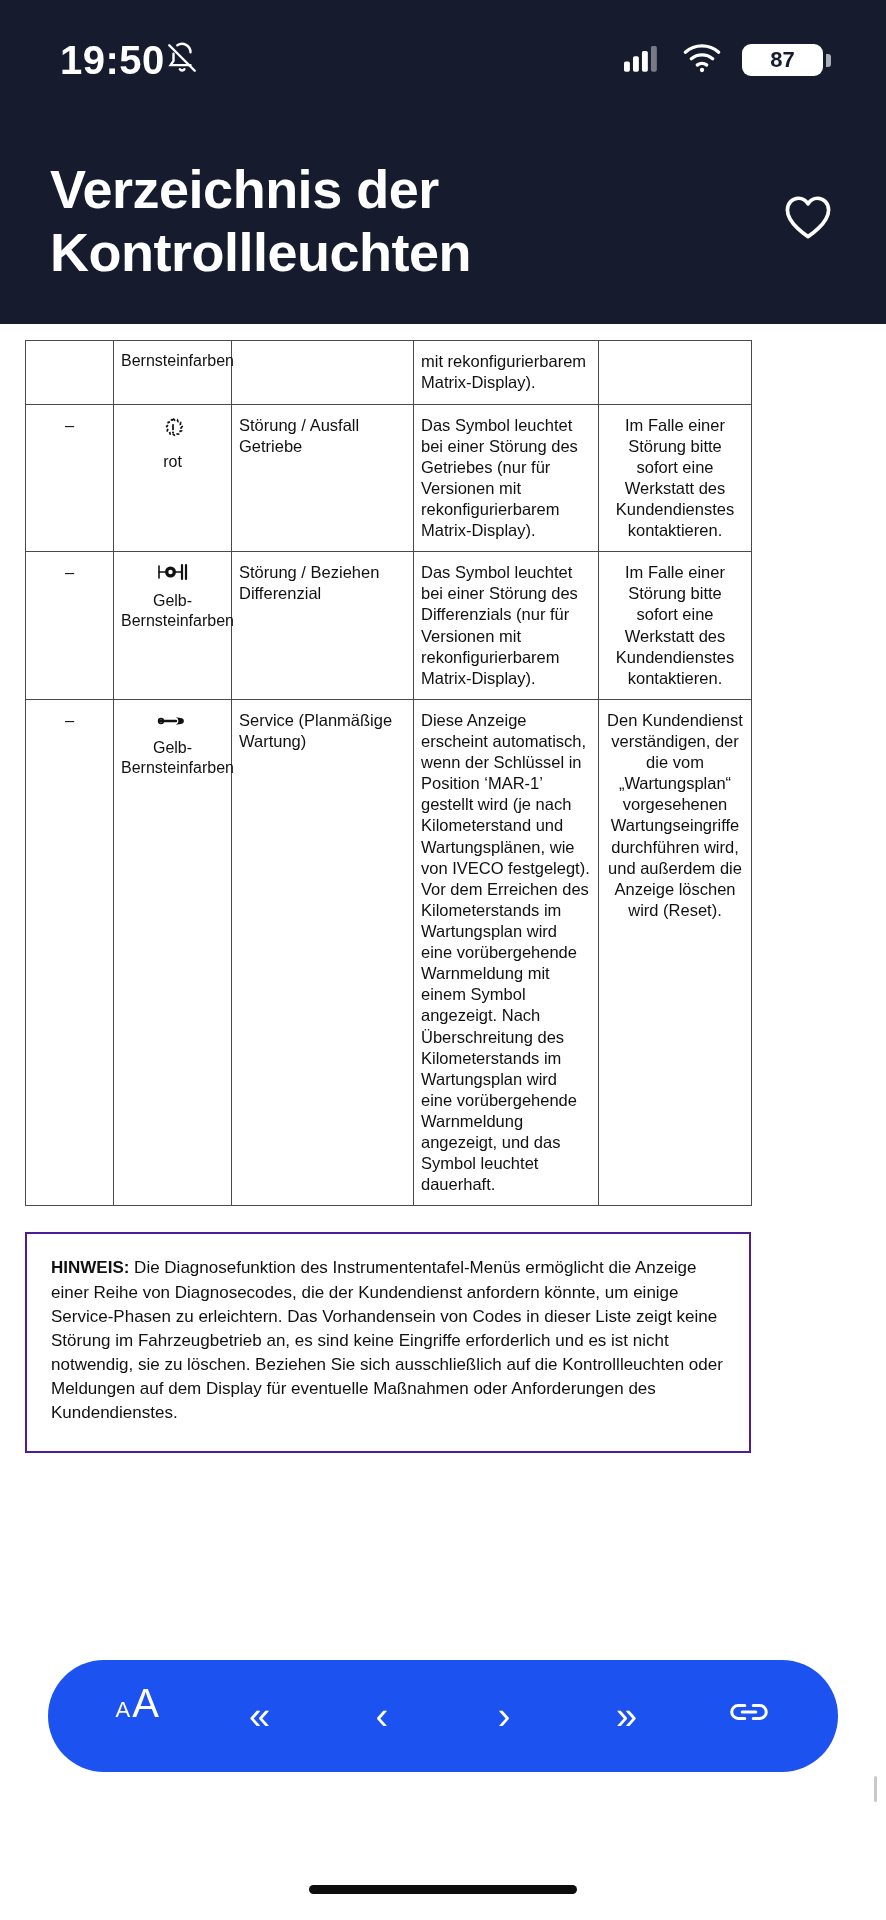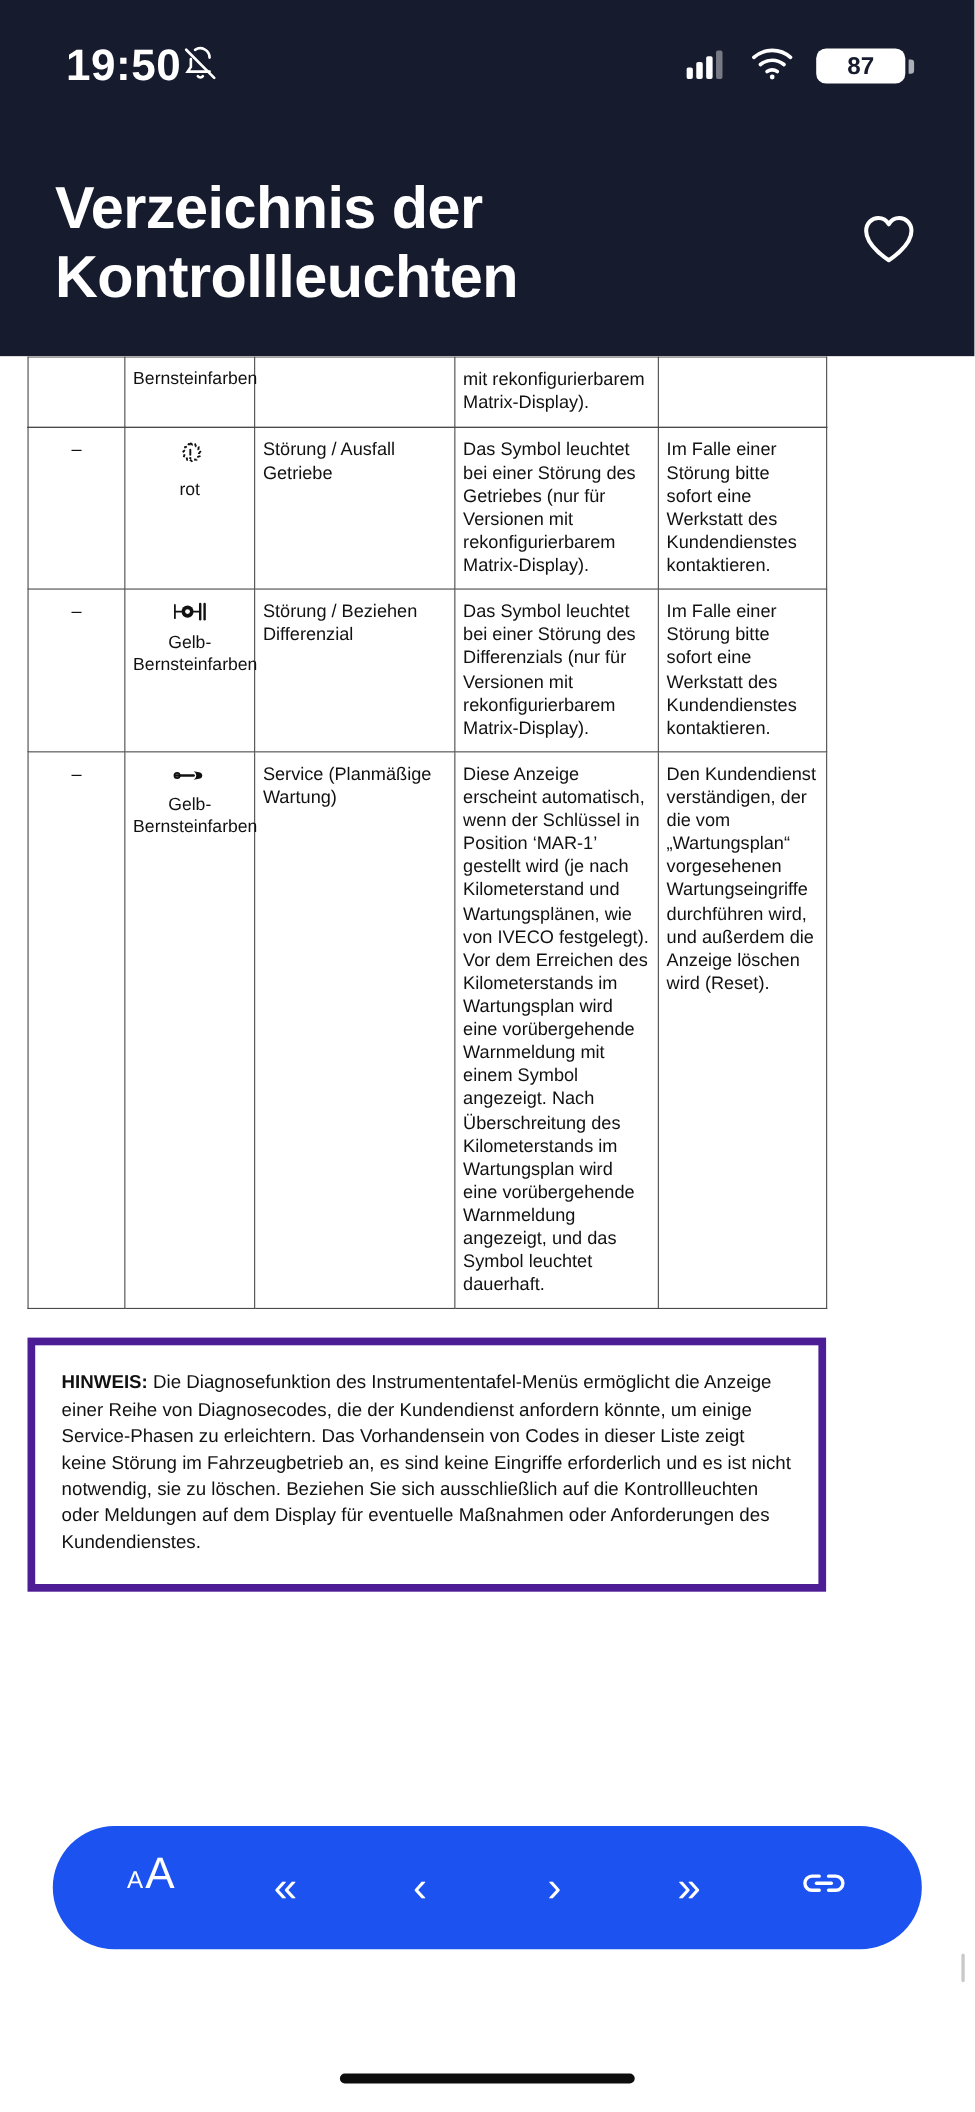--- a/index.html
+++ b/index.html
@@ -123,21 +123,21 @@
   
   .doc {
     flex: 1 1 auto;
     background: #ffffff;
     position: relative;
     overflow: hidden;
     padding: 0;
   }
   .doc-inner {
     position: relative;
-    margin: 0 25px;
+    margin: 16px 25px;
   }
   table.lamps {
     width: 726px;
     border-collapse: collapse;
     table-layout: fixed;
     margin-top: 0;
   }
   table.lamps td {
     border: 1px solid #4a4a4a;
     vertical-align: top;
@@ -147,36 +147,36 @@
     color: #111111;
   }
   col.c1 { width: 88px; }
   col.c2 { width: 118px; }
   col.c3 { width: 182px; }
   col.c4 { width: 185px; }
   col.c5 { width: 153px; }
 
   td.c-dash { text-align: center; vertical-align: middle; font-size: 20px; }
   td.c-sym  { text-align: center; }
-  td.c-last { vertical-align: middle; }
+  td.c-last { text-align: center; vertical-align: middle; }
   .sym-glyph {
     font-size: 22px;
     line-height: 1.1;
     display: block;
     margin-bottom: 4px;
     color: #111;
   }
   .sym-label { font-size: 16px; line-height: 1.25; display: block; }
 
   
   .clip-row td { border-top: none; }
 
   .note-box {
     width: 726px;
-    border: 7px solid #4c1d95;
+    border: 2px solid #4c1d95;
     margin-top: 26px;
     padding: 22px 24px 26px 24px;
     font-size: 17px;
     line-height: 1.42;
     color: #111111;
   }
   .note-box b { font-weight: bold; }
 
   
   .toolbar-wrap {

